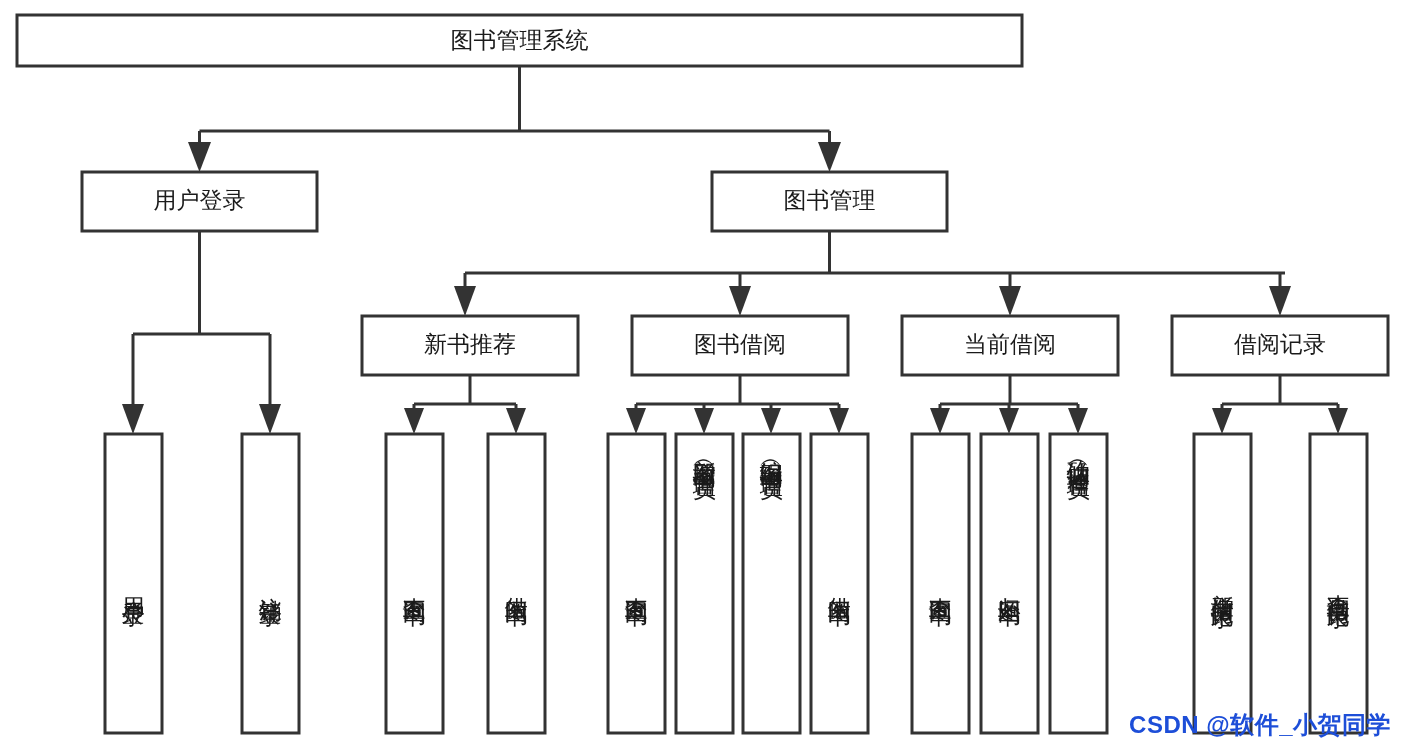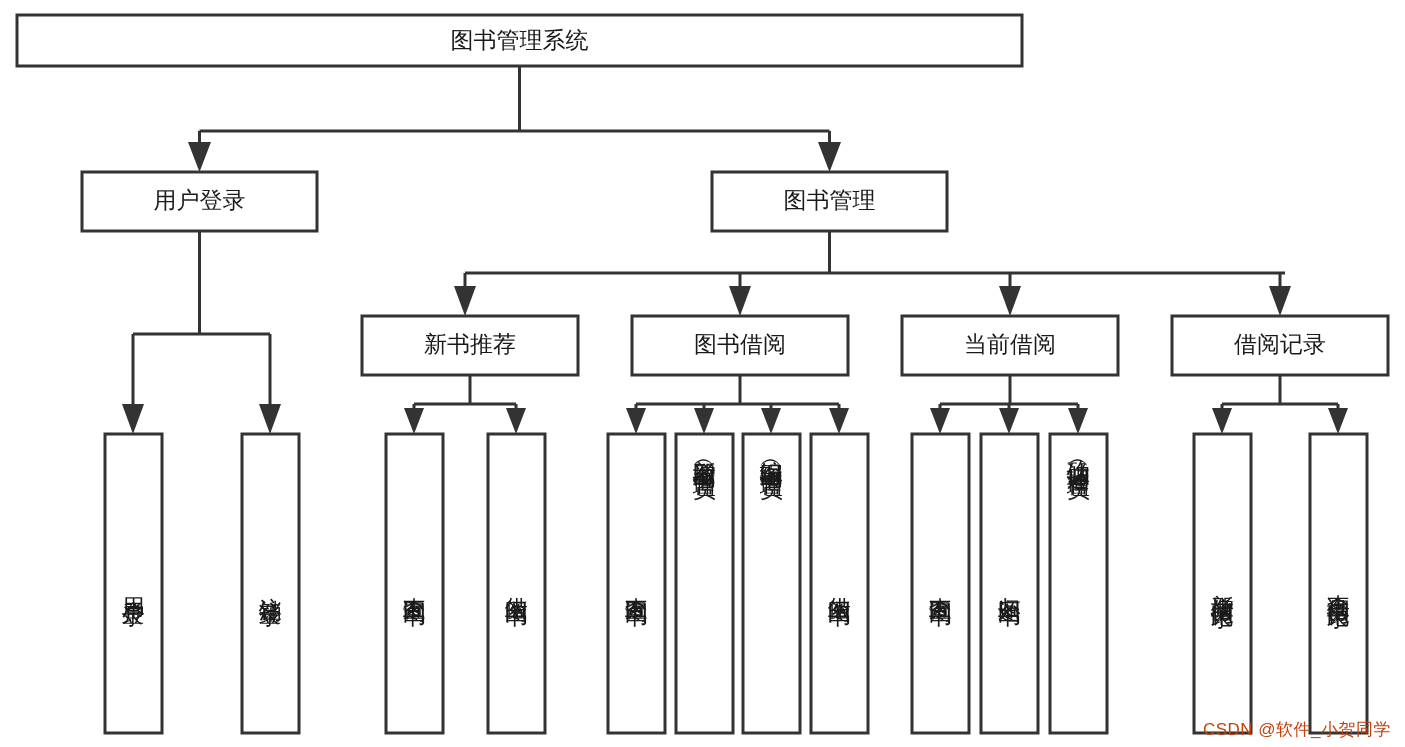--- a/index.html
+++ b/index.html
@@ -63,24 +63,25 @@
     letter-spacing: 2.5px;
     color: #1a1a1a;
     white-space: nowrap;
     text-align: center;
   }
   .watermark {
     position: absolute;
     right: 14px;
     bottom: 6px;
     font-family: "Liberation Sans", "DejaVu Sans", sans-serif;
-    font-size: 17px;
-    color: #c2410c;
+    font-size: 24px;
+    color: #1d4ed8;
     white-space: nowrap;
     letter-spacing: 0.5px;
+    font-weight: bold;
   }
 </style>
 </head>
 <body>
 
 <div id="diagram-root">
 
   <svg class="flow" viewBox="0 0 1405 747">
 
     <g>

